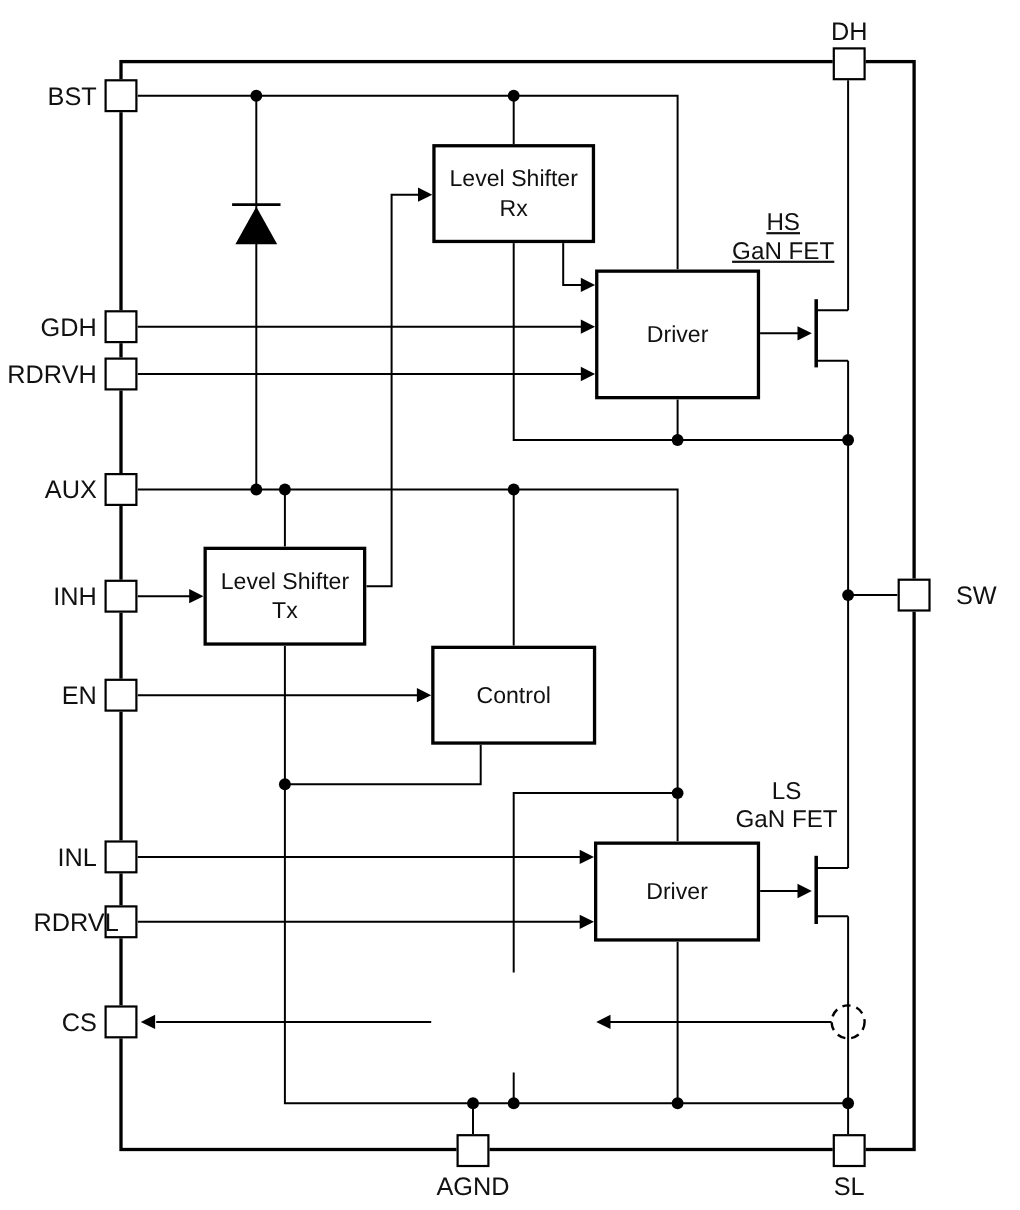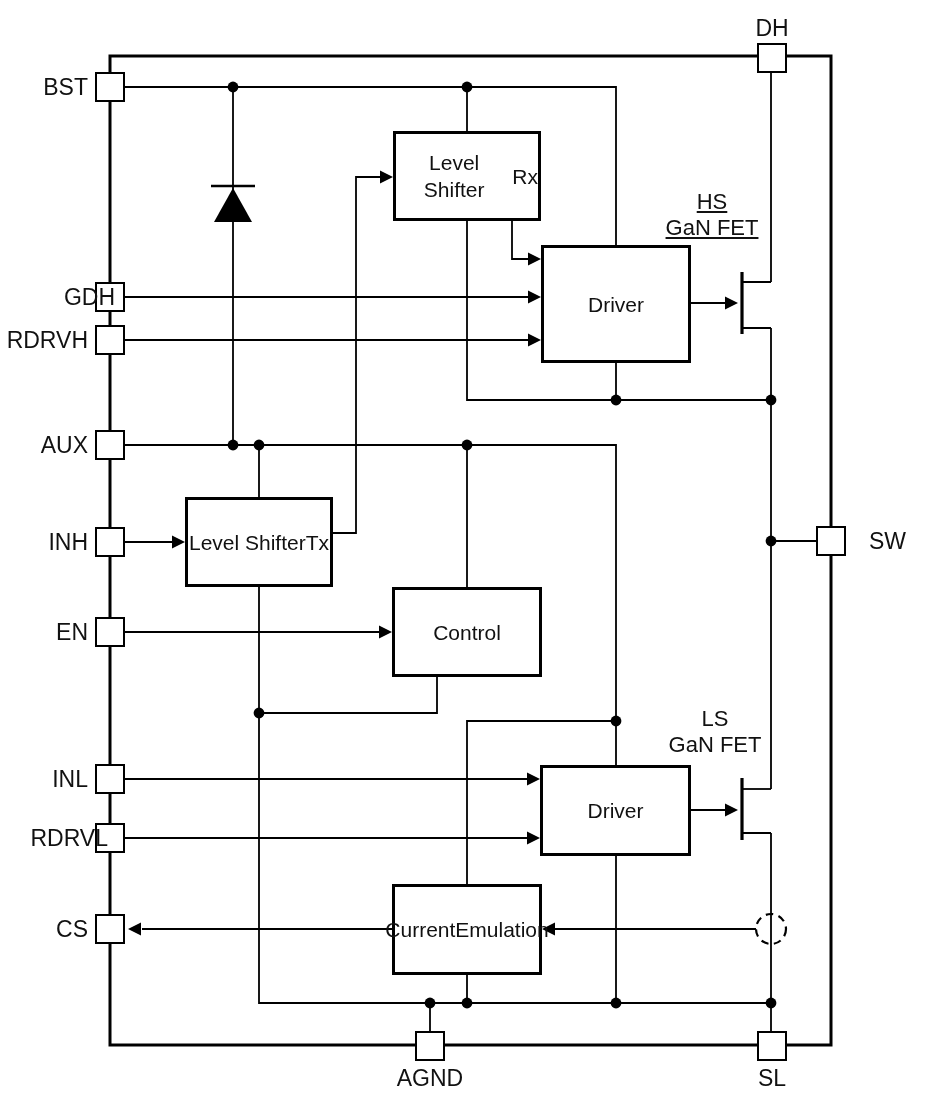--- a/index.html
+++ b/index.html
@@ -7,21 +7,21 @@
     position:relative;width:927px;height:1100px;background:#ffffff;
     font-family:"Liberation Sans", sans-serif;color:#111;overflow:hidden;
   }
   .wiring{position:absolute;left:0;top:0;z-index:1;}
   .pin{
     position:absolute;width:30px;height:30px;box-sizing:border-box;
     background:#fff;border:2px solid #000;z-index:3;
   }
   .block{
     position:absolute;box-sizing:border-box;background:#fff;border:3px solid #000;
-    display:flex;flex-direction:row;align-items:center;justify-content:center;
+    display:flex;flex-direction:column;align-items:center;justify-content:center;
     font-size:21px;line-height:27px;text-align:center;z-index:2;color:#111;
   }
   .plabel{position:absolute;font-size:23px;line-height:28px;z-index:4;color:#111;}
   .left-label{left:0;width:88px;text-align:right;}
   .center-label{text-align:center;}
   .ann{
     position:absolute;text-align:center;font-size:22px;line-height:26px;z-index:2;color:#111;
   }
 </style>
 </head>
@@ -130,41 +130,37 @@
   </div>
 
   <div class="block" style="left:392px;top:587px;width:150px;height:90px;">
     <span>Control</span>
   </div>
 
   <div class="block" style="left:540px;top:765px;width:151px;height:91px;">
     <span>Driver</span>
   </div>
 
-  <div class="block" style="left:392px;top:884px;width:150px;height:91px;">
-    <span>Current</span>
-    <span>Emulation</span>
-  </div>
 
   <div class="pin" style="left:95px;top:72px;"></div>
   <div class="pin" style="left:95px;top:282px;"></div>
   <div class="pin" style="left:95px;top:325px;"></div>
   <div class="pin" style="left:95px;top:430px;"></div>
   <div class="pin" style="left:95px;top:527px;"></div>
   <div class="pin" style="left:95px;top:617px;"></div>
   <div class="pin" style="left:95px;top:764px;"></div>
   <div class="pin" style="left:95px;top:823px;"></div>
   <div class="pin" style="left:95px;top:914px;"></div>
   <div class="pin" style="left:757px;top:43px;"></div>
   <div class="pin" style="left:816px;top:526px;"></div>
   <div class="pin" style="left:415px;top:1031px;"></div>
   <div class="pin" style="left:757px;top:1031px;"></div>
 
   <div class="plabel left-label" style="top:73px;">BST</div>
-  <div class="plabel left-label" style="top:283px;margin-left:27px;">GDH</div>
+  <div class="plabel left-label" style="top:283px;">GDH</div>
   <div class="plabel left-label" style="top:326px;">RDRVH</div>
   <div class="plabel left-label" style="top:431px;">AUX</div>
   <div class="plabel left-label" style="top:528px;text-align:right;">INH</div>
   <div class="plabel left-label" style="top:618px;">EN</div>
   <div class="plabel left-label" style="top:765px;">INL</div>
   <div class="plabel left-label" style="top:824px;margin-left:20px;">RDRVL</div>
   <div class="plabel left-label" style="top:915px;">CS</div>
 
   <div class="plabel center-label" style="left:732px;top:14px;width:80px;">DH</div>
   <div class="plabel" style="left:869px;top:527px;width:58px;">SW</div>

